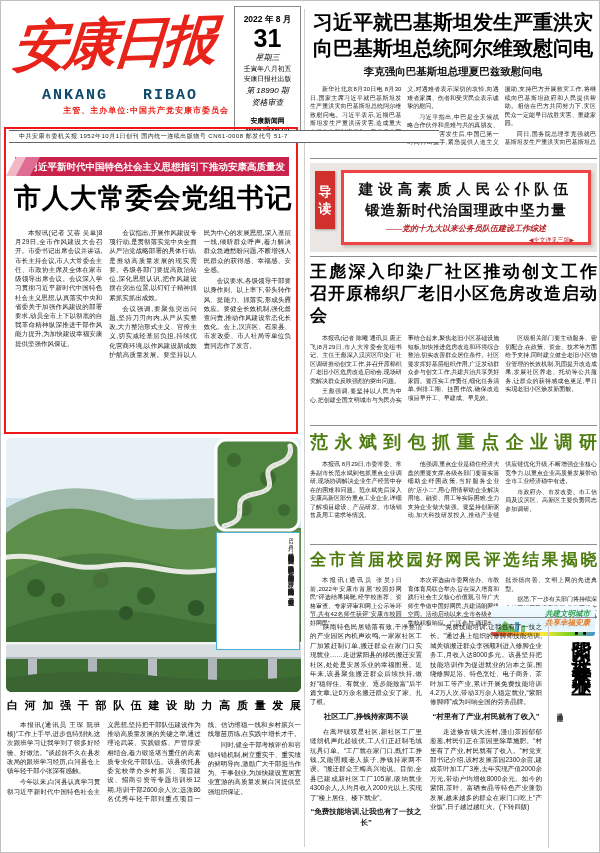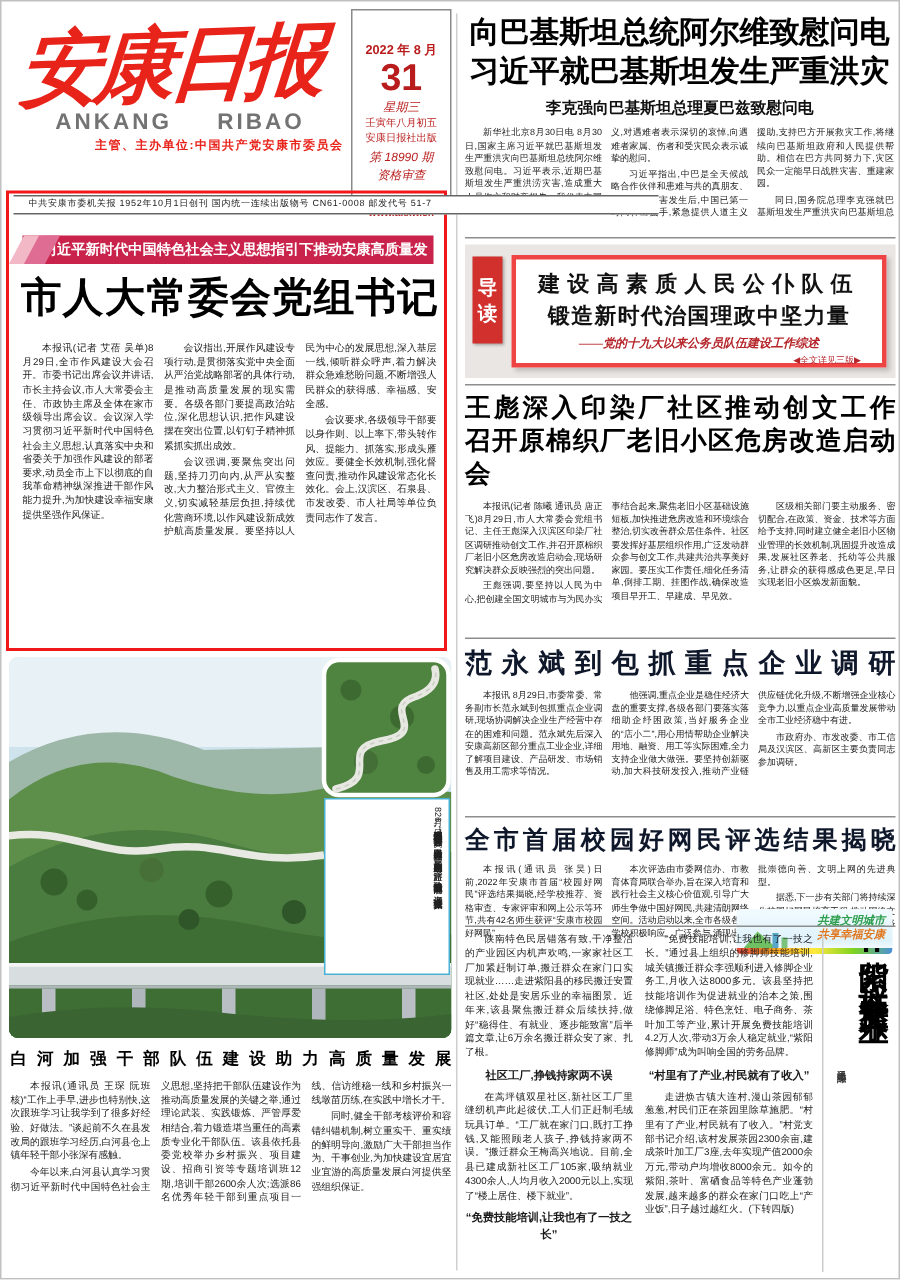--- a/index.html
+++ b/index.html
@@ -7,24 +7,24 @@
   .page{position:relative;width:600px;height:853px;margin:0 auto;background:#ffffff;
         border:1px solid #c0c0c0;overflow:hidden;
         font-family:"Liberation Sans","DejaVu Sans",sans-serif;color:#111;}
   .serif{font-family:"Liberation Serif","DejaVu Serif",serif;}
   .abs{position:absolute;}
   p{margin:0 0 2px 0;text-indent:2em;}
   
   .mast-title{font-family:"DejaVu Serif","Liberation Serif",serif;font-weight:bold;font-style:italic;
       color:#e8231a;font-size:54px;line-height:1.0;letter-spacing:-4px;
       transform:rotate(-2deg) skewX(-6deg);transform-origin:left top;margin:14px 0 0 4px;}
-  .mast-pinyin{color:#737373;font-weight:bold;font-size:15px;letter-spacing:2px;word-spacing:24px;
-      text-align:center;font-family:Liberation Sans, sans-serif;}
+  .mast-pinyin{color:#0c4a6e;font-weight:bold;font-size:15px;letter-spacing:2px;word-spacing:24px;
+      text-align:center;margin-top:14px;font-family:Liberation Mono, monospace;}
   .mast-super{color:#e8231a;font-weight:bold;font-size:8px;text-align:right;margin-top:1px;letter-spacing:1px;}
-  .date-box{border:1px solid #8a8a8a;color:#b91c1c;text-align:center;padding-top:21px;line-height:1.25;}
+  .date-box{border:1px solid #8a8a8a;color:#000000;text-align:center;padding-top:7px;line-height:1.25;}
   .db-ym{font-size:8.5px;font-weight:bold;}
   .db-day{font-size:25px;font-weight:bold;line-height:1.05;}
   .db-line{font-size:8px;margin-top:2px;font-style:italic;}
   .db-small{font-size:6.8px;margin-top:2px;}
   .db-site{font-size:6.8px;font-weight:bold;margin-top:9px;}
   .pub-strip{background:#fff;border-top:1px solid #666;border-bottom:1px solid #666;
       font-size:6px;color:#222;line-height:11px;padding-left:10px;letter-spacing:.5px;z-index:6;}
   
   .lead-box{border:2px solid #f01818;z-index:4;background:transparent;}
   .kicker{background:#c9224b;color:#fff;font-weight:bold;font-size:9.5px;line-height:19px;
@@ -43,21 +43,21 @@
   .daodu-tab{background:#d2302c;color:#fff;font-weight:bold;font-size:13px;display:flex;
       flex-direction:column;align-items:center;justify-content:center;gap:4px;line-height:1;
       box-shadow:1px 1px 2px rgba(0,0,0,.3);}
   .daodu-inner{background:#fff;border:3px solid #ef4444;box-shadow:2px 2px 3px rgba(0,0,0,.18);
       text-align:center;padding-top:7px;}
   .daodu-l1{font-weight:900;font-size:14.5px;letter-spacing:5px;}
   .daodu-l2{font-weight:900;font-size:14.5px;letter-spacing:1px;margin-top:2px;}
   .daodu-l3{color:#b5252a;font-weight:bold;font-style:italic;font-size:8px;margin-top:3px;}
   .daodu-more{color:#b5252a;font-size:6px;text-align:right;padding-right:14px;margin-top:2px;}
   .h2line{font-weight:900;font-size:17px;line-height:1.3;text-align:justify;text-align-last:justify;color:#000;}
-  .h-serif{font-weight:900;font-size:18px;text-align:justify;text-align-last:justify;color:#0f172a;}
+  .h-serif{font-weight:900;font-size:18px;text-align:justify;text-align-last:justify;color:#4d7c0f;}
   .banner{background:linear-gradient(180deg,#f2fbff 0%,#dff2fb 70%,#ffffff 100%);
       border-radius:3px;overflow:hidden;}
   .banner-t1{color:#2e9e4f;font-weight:bold;font-style:italic;font-size:7.5px;text-align:right;padding:3px 5px 0 0;line-height:1.2;text-decoration:underline;}
   .banner-t2{color:#e07820;font-weight:bold;font-style:italic;font-size:7.5px;text-align:right;padding:0 5px 0 0;line-height:1.2;}
   .banner-rainbow{position:absolute;left:0;bottom:0;width:100%;height:4px;
       background:linear-gradient(90deg,#e8483d,#f5a623,#ffe93d,#7ed321,#4a90d9);}
   .banner-hill{position:absolute;left:4px;bottom:3px;width:0;height:0;
       border-left:10px solid transparent;border-right:14px solid transparent;border-bottom:12px solid #6fbf63;}
   .banner-bld{position:absolute;left:24px;bottom:4px;width:4px;height:10px;background:#58a7c9;}
   .banner-bld2{position:absolute;left:30px;bottom:4px;width:4px;height:7px;background:#7bc27e;}
@@ -165,22 +165,22 @@
   <div class="abs" style="left:6px;top:697px;width:294px;">
     <div class="baihe-h serif">白河加强干部队伍建设助力高质量发展</div>
     <div class="lb" style="margin-top:7px;height:120px;">
       <p>本报讯(通讯员 王琛 阮班核)“工作上手早,进步也特别快,这次跟班学习让我学到了很多好经验、好做法。”谈起前不久在县发改局的跟班学习经历,白河县仓上镇年轻干部小张深有感触。</p>
       <p>今年以来,白河县认真学习贯彻习近平新时代中国特色社会主义思想,坚持把干部队伍建设作为推动高质量发展的关键之举,通过理论武装、实践锻炼、严管厚爱相结合,着力锻造堪当重任的高素质专业化干部队伍。该县依托县委党校举办乡村振兴、项目建设、招商引资等专题培训班12期,培训干部2600余人次;选派86名优秀年轻干部到重点项目一线、信访维稳一线和乡村振兴一线墩苗历练,在实践中增长才干。</p>
       <p>同时,健全干部考核评价和容错纠错机制,树立重实干、重实绩的鲜明导向,激励广大干部担当作为、干事创业,为加快建设宜居宜业宜游的高质量发展白河提供坚强组织保证。</p>
     </div>
   </div>
 
   <div class="abs" style="left:309px;top:8px;width:286px;">
+    <div class="xi-headline">习近平就巴基斯坦发生严重洪灾</div>
     <div class="xi-headline">向巴基斯坦总统阿尔维致慰问电</div>
-    <div class="xi-headline">习近平就巴基斯坦发生严重洪灾</div>
     <div class="xi-sub">李克强向巴基斯坦总理夏巴兹致慰问电</div>
     <div class="colbody" style="margin-top:6px;height:66px;">
       <p>新华社北京8月30日电 8月30日,国家主席习近平就巴基斯坦发生严重洪灾向巴基斯坦总统阿尔维致慰问电。习近平表示,近期巴基斯坦发生严重洪涝灾害,造成重大人员伤亡和财产损失。我代表中国政府和中国人民,并以我个人的名义,对遇难者表示深切的哀悼,向遇难者家属、伤者和受灾民众表示诚挚的慰问。</p>
       <p>习近平指出,中巴是全天候战略合作伙伴和患难与共的真朋友、好兄弟。灾害发生后,中国已第一时间伸出援手,紧急提供人道主义援助,支持巴方开展救灾工作,将继续向巴基斯坦政府和人民提供帮助。相信在巴方共同努力下,灾区民众一定能早日战胜灾害、重建家园。</p>
       <p>同日,国务院总理李克强就巴基斯坦发生严重洪灾向巴基斯坦总理夏巴兹致慰问电,向巴方表示诚挚慰问。</p>
     </div>
   </div>
   <div class="abs hrule" style="left:309px;top:157px;width:287px;"></div>
 
   <div class="abs daodu" style="left:309px;top:162px;width:287px;height:89px;">

